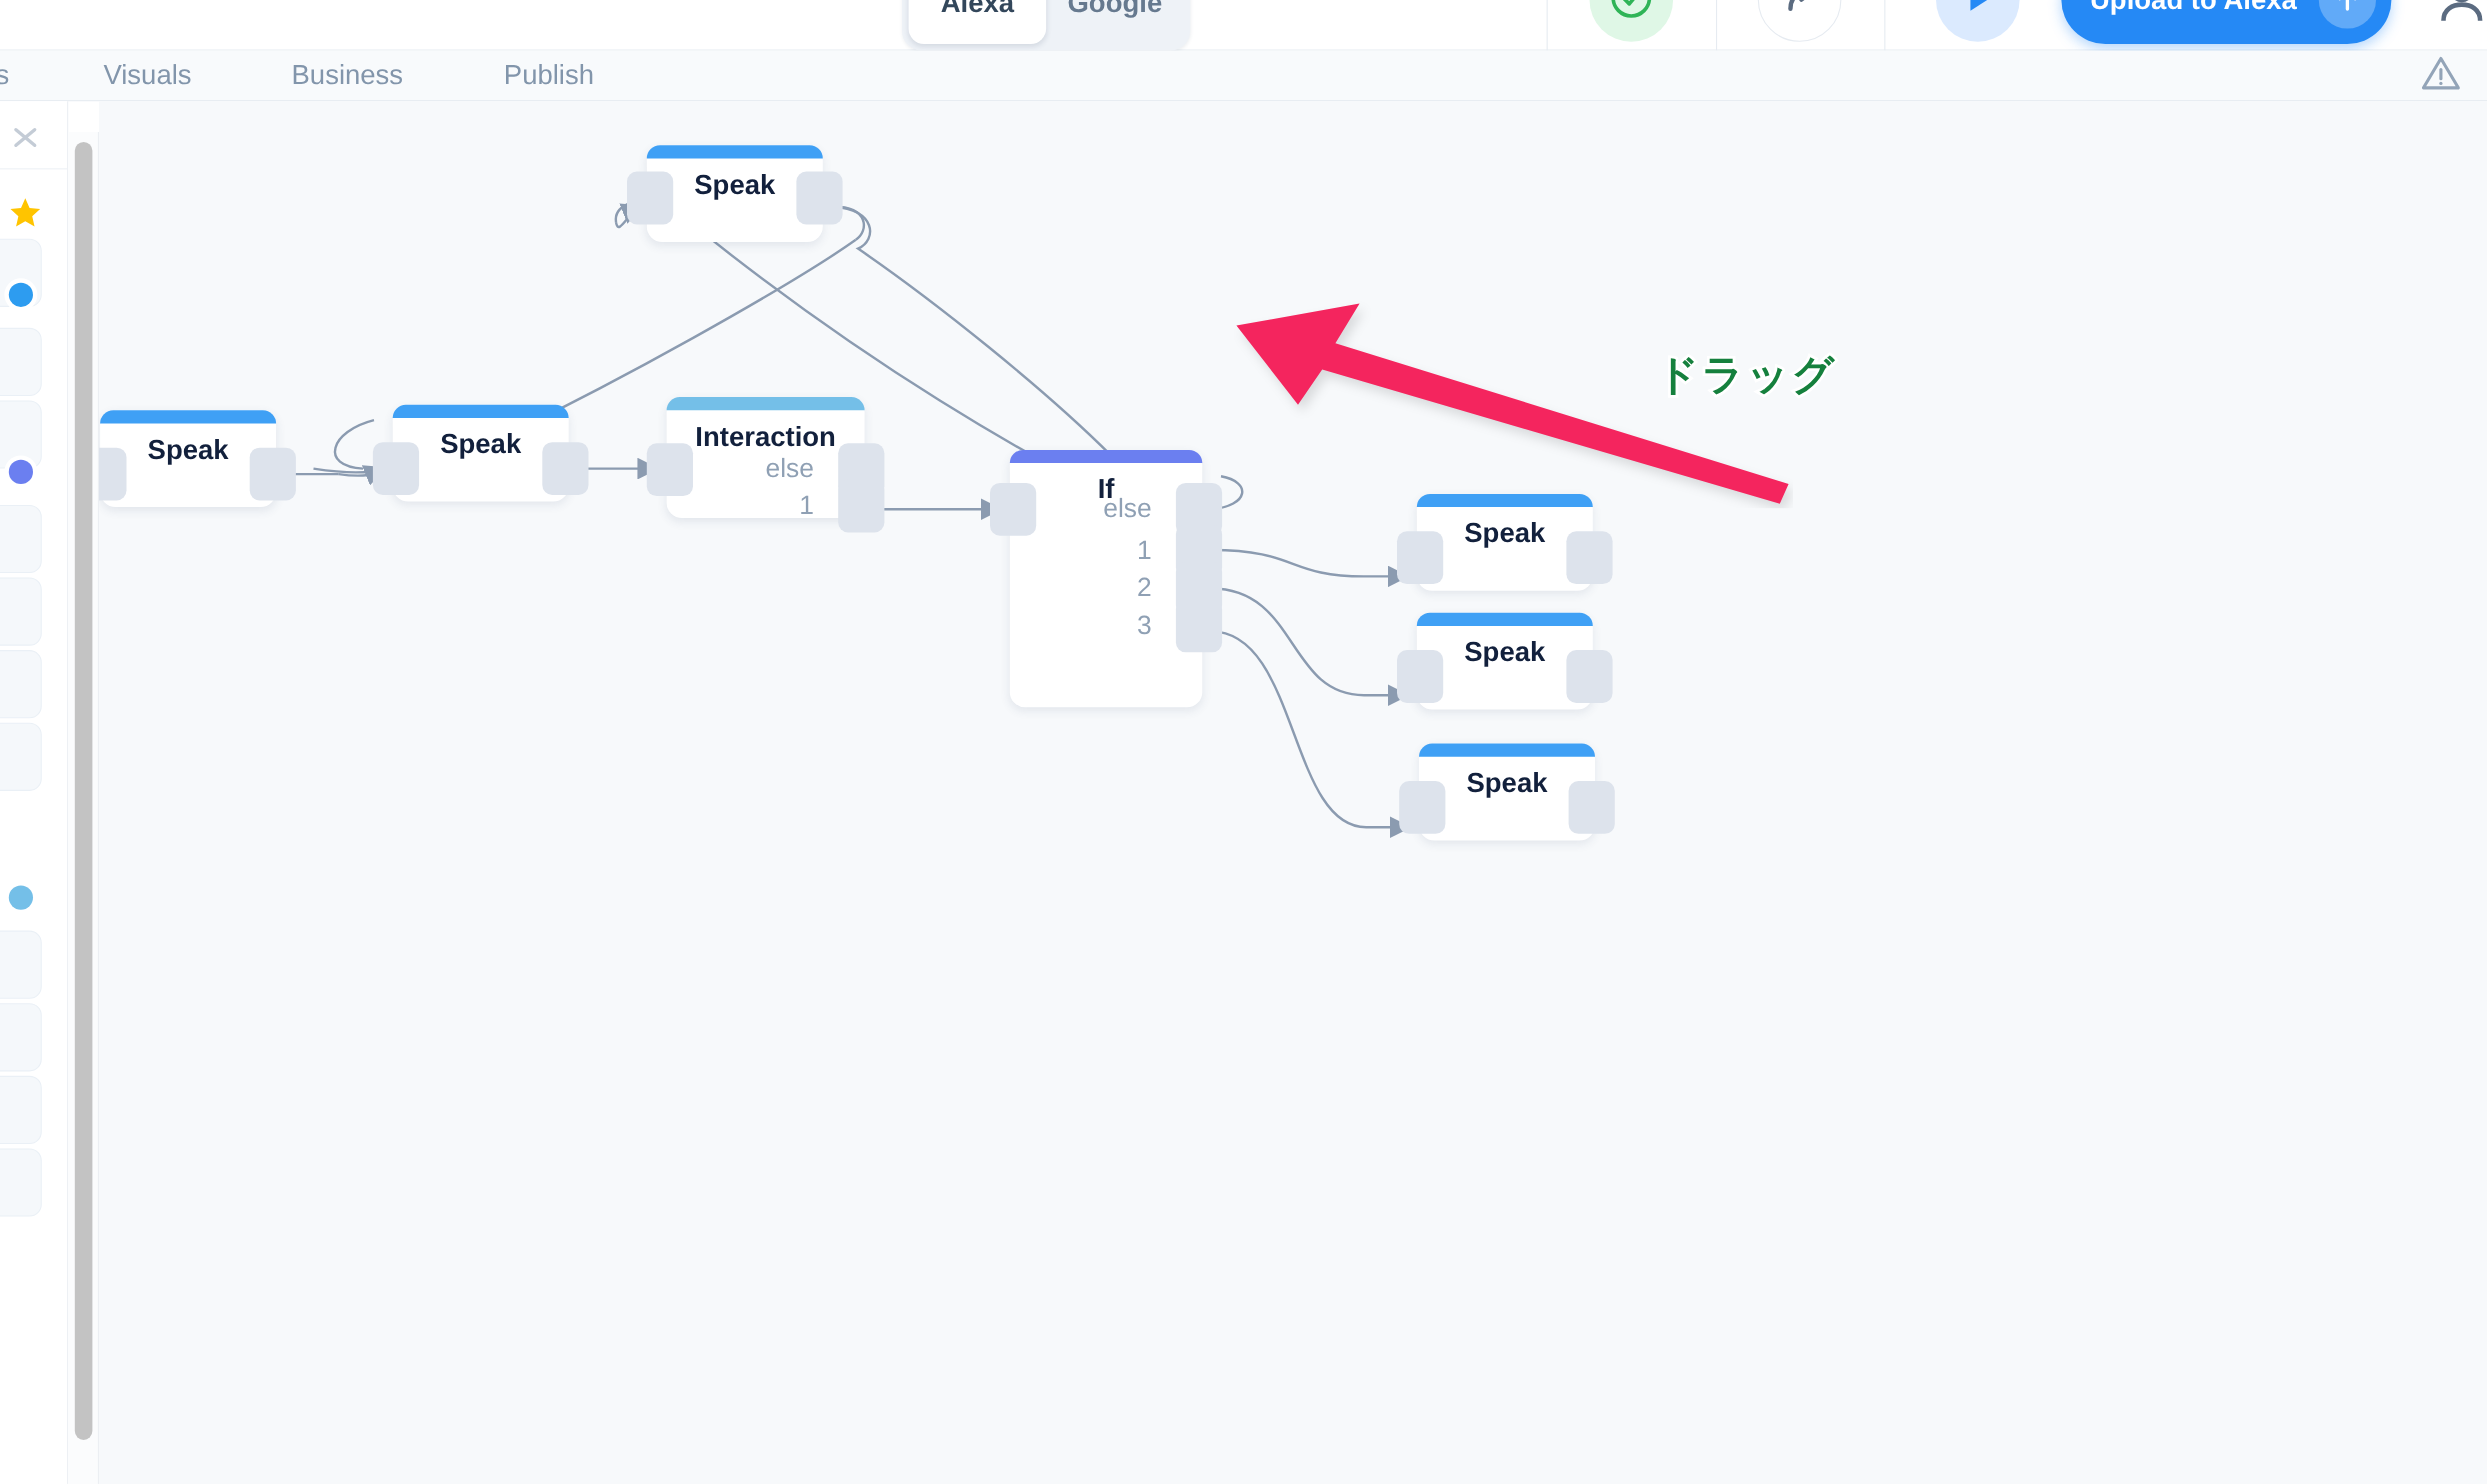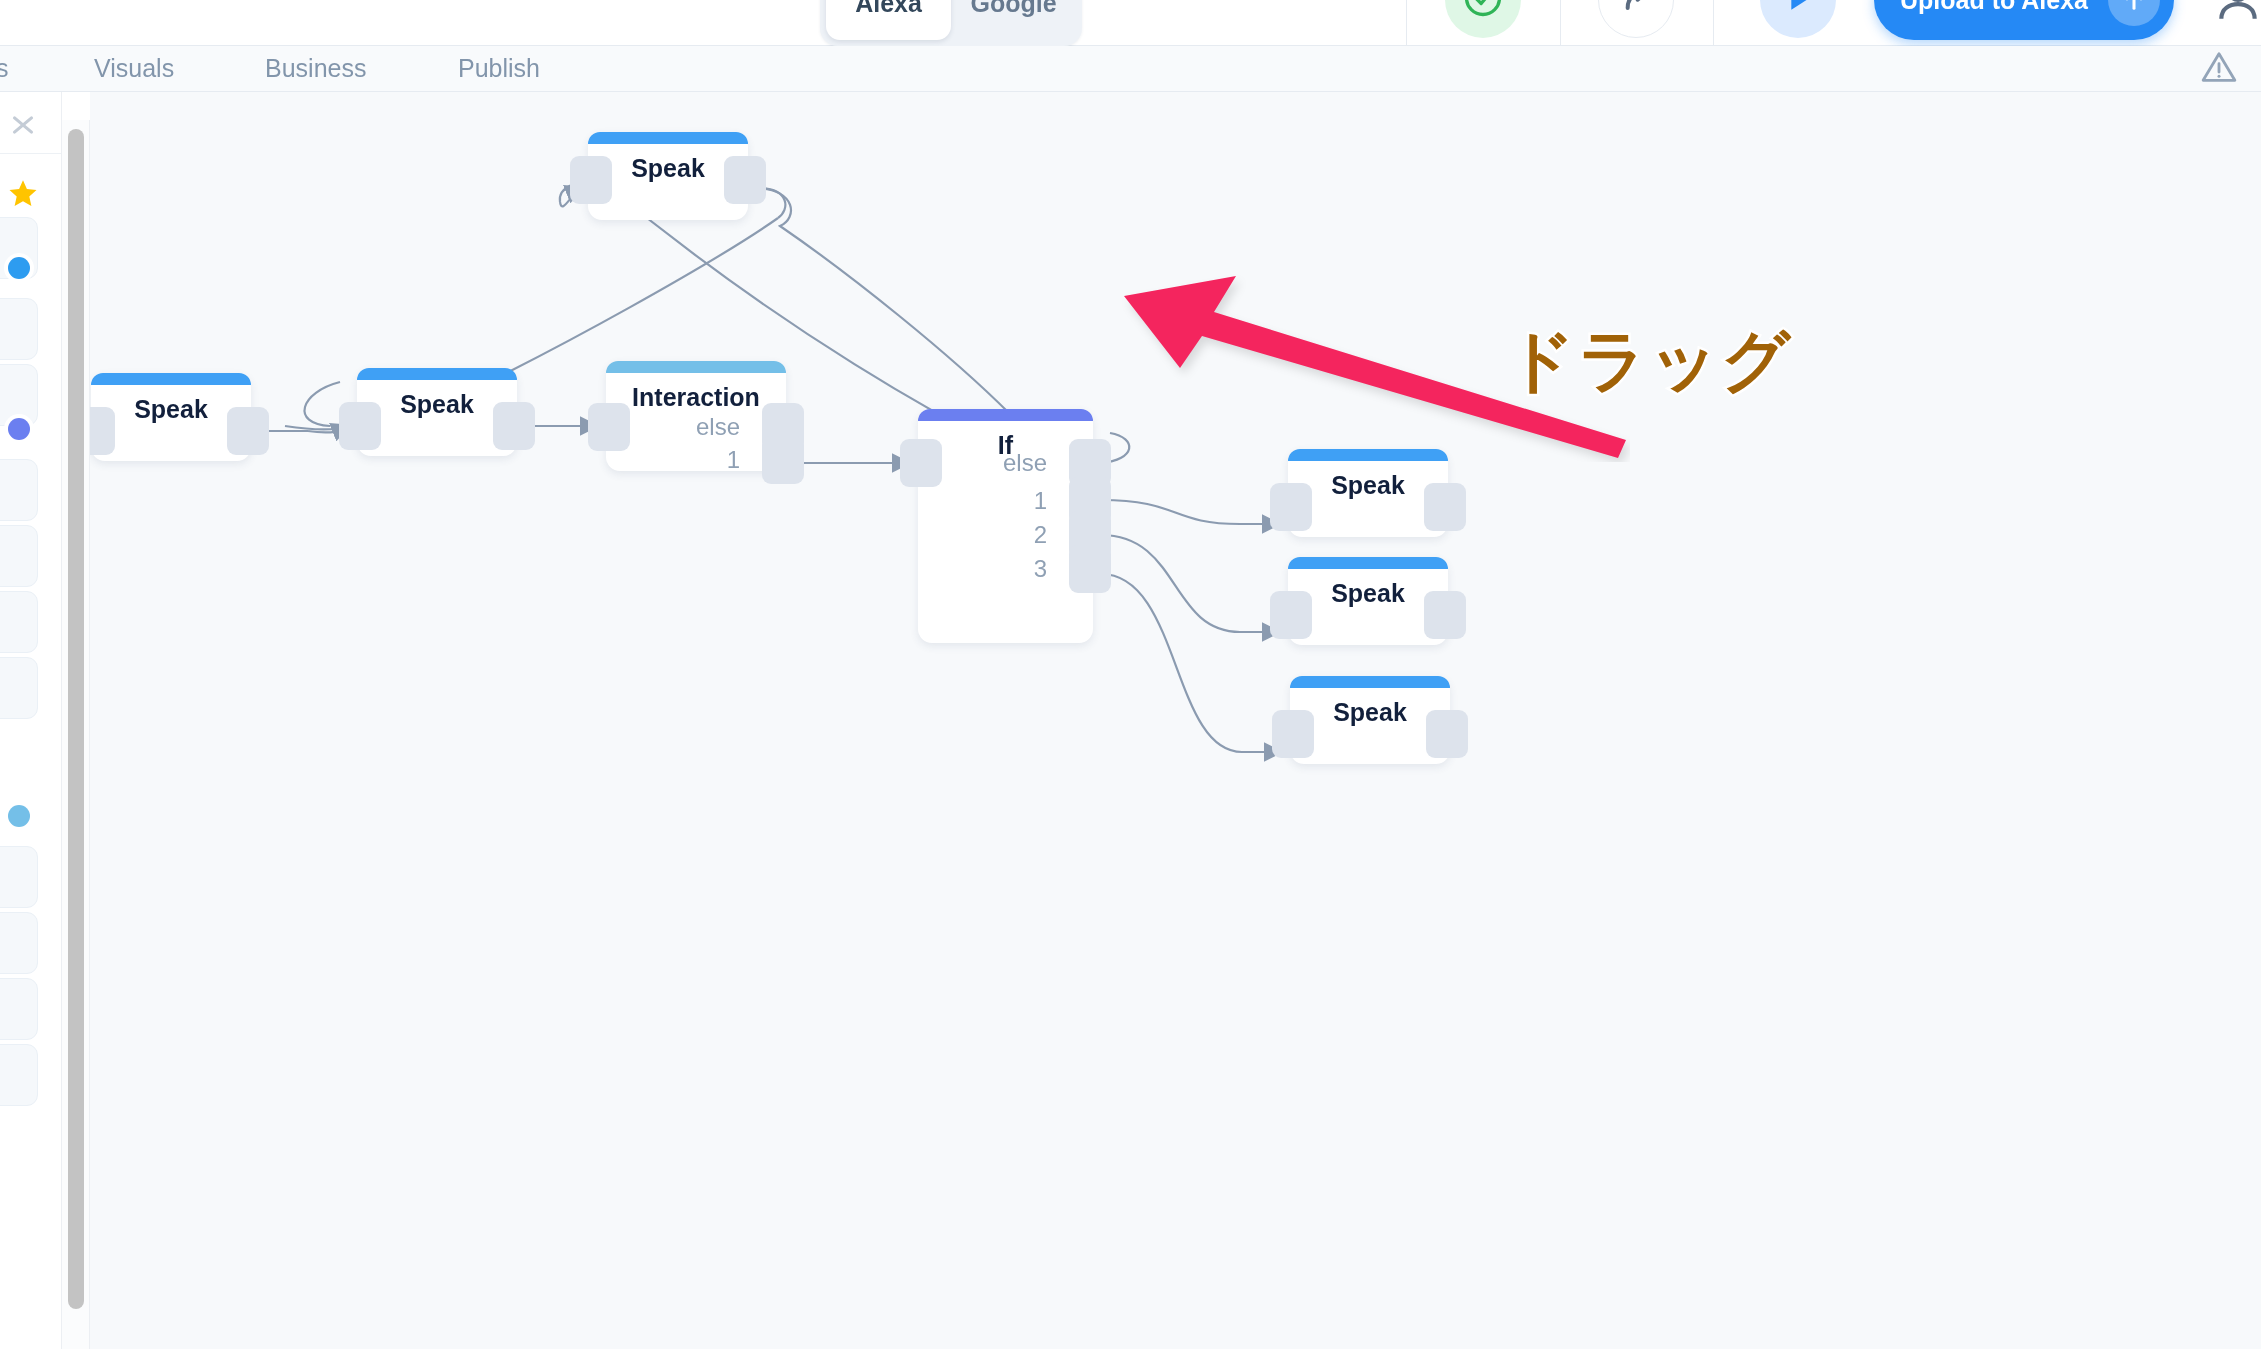--- a/index.html
+++ b/index.html
@@ -144,21 +144,21 @@
   .port-label {
     position: absolute; right: 46px;
     font-size: 24px; color: #8fa0b4; white-space: nowrap;
     text-align: right; line-height: 48px; height: 48px;
   }
 
   
   .anno-arrow { position: absolute; left: 1110px; top: 272px; }
   .anno-label {
     position: absolute; left: 1506px; top: 316px;
-    font-size: 68px; font-weight: 700; color: #a16207;
+    font-size: 38px; font-weight: 700; color: #15803d;
     letter-spacing: 2px;
     -webkit-text-stroke: 5px #ffffff;
     paint-order: stroke fill;
     white-space: nowrap;
   }
 </style>
 </head>
 <body>
 
 <div id="root">

